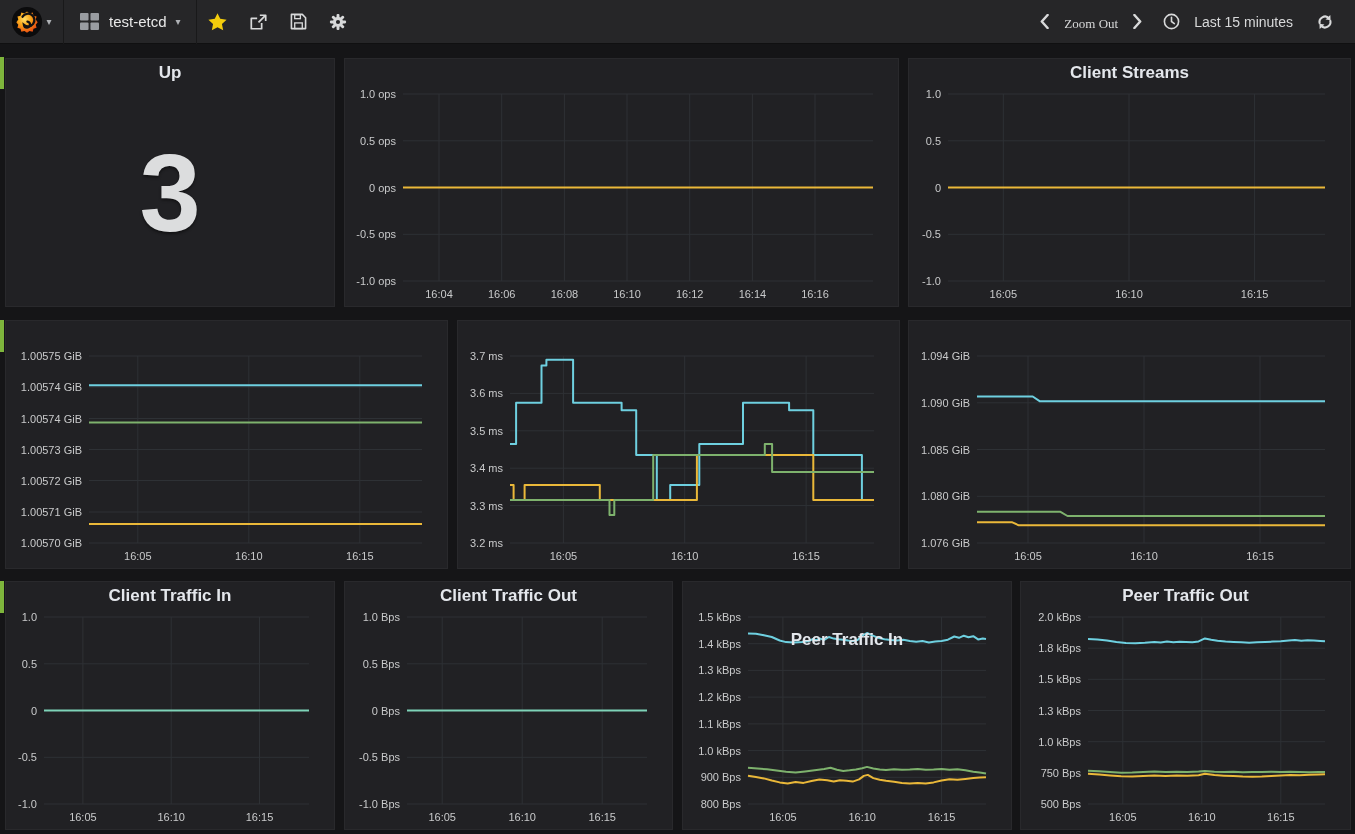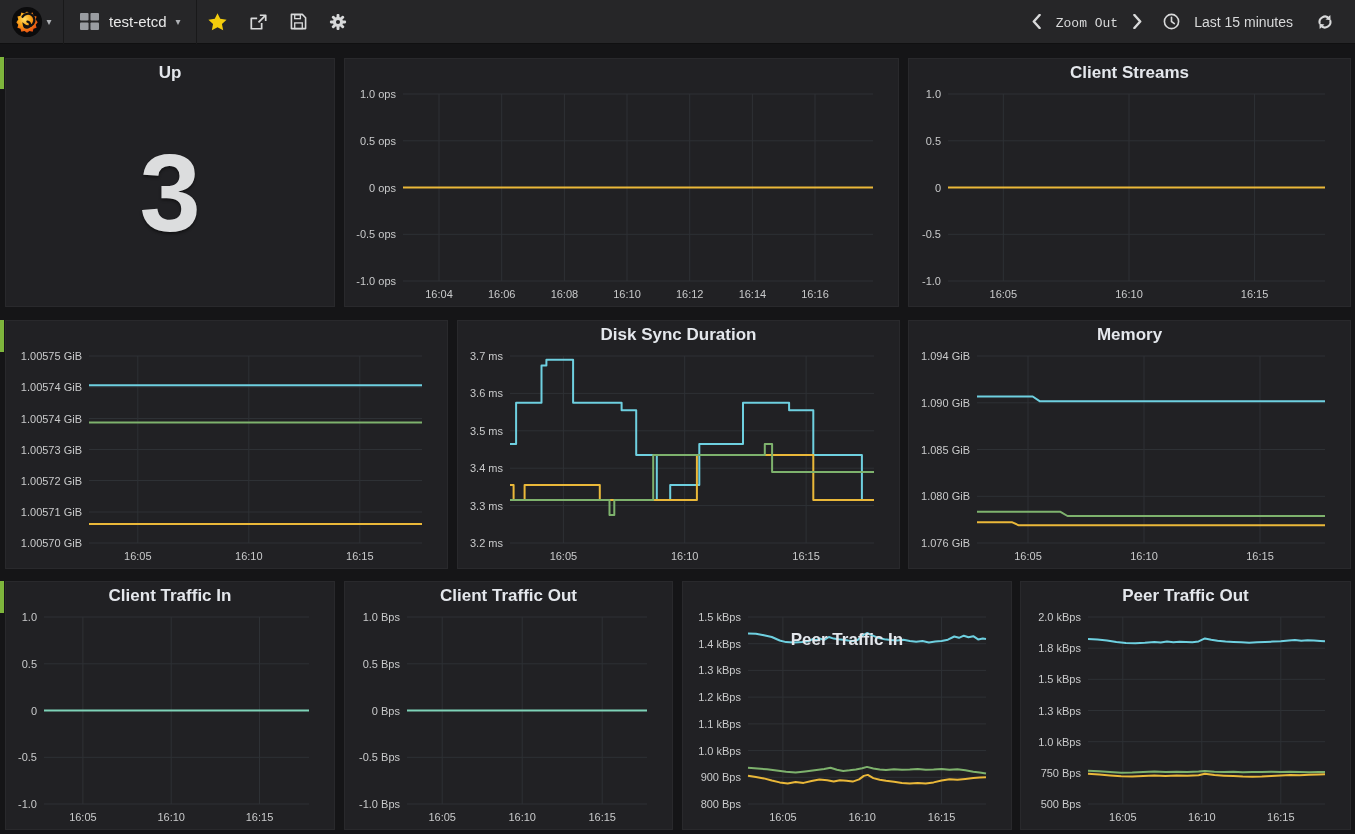--- a/index.html
+++ b/index.html
@@ -12,21 +12,21 @@
   .logo-btn { width:64px; height:44px; display:flex; align-items:center;
     justify-content:center; gap:3px; border-right:1px solid #19191a; cursor:pointer; }
   .dash-picker { height:44px; display:flex; align-items:center; gap:9px;
     padding:0 15px; border-right:1px solid #19191a; color:#e8e8e8; font-size:15px;
     cursor:pointer;justify-content:center; }
   .caret { font-size:10px; color:#aeb1b5; line-height:1; }
   .icon-btn { height:44px; display:flex; align-items:center; justify-content:center;
     padding:0 11px; background:none; border:none; cursor:pointer; color:#d8d9da; }
   .nav-right { padding-right:10px; }
   .txt-btn { background:none; border:none; color:#d8d9da; font-size:13px;
-    font-family:Liberation Mono, monospace; height:44px; padding:16px 6px; cursor:pointer; }
+    font-family:Liberation Serif, serif; height:44px; padding:16px 6px; cursor:pointer; }
   .time-btn { display:flex; align-items:center; gap:14px; background:none; border:none;
     color:#d8d9da; font-size:14px; font-family:"Liberation Sans",sans-serif;
     height:44px; padding:0 12px; cursor:pointer; }
   .chev-btn { padding:0 9px; }
   
   .dashboard { position:relative; width:1355px; height:790px; }
   .panel { position:absolute; background:#212124; border:1px solid #29292c; }
   .panel-title { height:27px; line-height:27px; text-align:center; font-size:17px;
     font-weight:bold; color:#e4e7ec; cursor:pointer; }
   .panel svg.chart { position:absolute; left:0; top:0; }
@@ -230,21 +230,20 @@
         <line x1="105.4" y1="35" x2="105.4" y2="222" stroke="#2E3135" stroke-width="1"></line>
         <text x="105.4" y="239" text-anchor="middle" font-size="11" fill="#C9CACB">16:05</text>
         <line x1="226.7" y1="35" x2="226.7" y2="222" stroke="#2E3135" stroke-width="1"></line>
         <text x="226.7" y="239" text-anchor="middle" font-size="11" fill="#C9CACB">16:10</text>
         <line x1="348.1" y1="35" x2="348.1" y2="222" stroke="#2E3135" stroke-width="1"></line>
         <text x="348.1" y="239" text-anchor="middle" font-size="11" fill="#C9CACB">16:15</text>
         <path d="M52.0 122.9 L58.1 122.9 L58.1 81.8 L83.5 81.8 L83.5 44.4 L88.4 44.4 L88.4 38.7 L115.1 38.7 L115.1 81.8 L163.6 81.8 L163.6 89.2 L178.2 89.2 L178.2 134.1 L198.8 134.1 L198.8 179.0 L212.2 179.0 L212.2 164.0 L241.3 164.0 L241.3 122.9 L285.0 122.9 L285.0 81.8 L331.1 81.8 L331.1 89.2 L355.3 89.2 L355.3 134.1 L403.9 134.1 L403.9 179.0 L416.0 179.0 L416.0 179.0" fill="none" stroke="#6ED0E0" stroke-width="2" stroke-linejoin="round"></path>
         <path d="M52.0 164.0 L55.6 164.0 L55.6 179.0 L66.6 179.0 L66.6 164.0 L141.8 164.0 L141.8 179.0 L238.9 179.0 L238.9 134.1 L355.3 134.1 L355.3 179.0 L416.0 179.0 L416.0 179.0" fill="none" stroke="#EAB839" stroke-width="2" stroke-linejoin="round"></path>
         <path d="M52.0 179.0 L151.5 179.0 L151.5 194.0 L156.3 194.0 L156.3 179.0 L195.2 179.0 L195.2 134.1 L306.8 134.1 L306.8 122.9 L314.1 122.9 L314.1 150.9 L416.0 150.9 L416.0 150.9" fill="none" stroke="#7EB26D" stroke-width="2" stroke-linejoin="round"></path>
       </svg>
-      <div class="panel-title" style="position: relative;">Disk Sync Duration</div>
     </div>
     <div class="panel" style="left: 908px; top: 276px; width: 443px; height: 249px;">
       <svg width="443" height="249" class="chart">
         <line x1="68" y1="35.0" x2="416" y2="35.0" stroke="#2E3135" stroke-width="1"></line>
         <text x="61" y="39.0" text-anchor="end" font-size="11" fill="#C9CACB">1.094 GiB</text>
         <line x1="68" y1="81.8" x2="416" y2="81.8" stroke="#2E3135" stroke-width="1"></line>
         <text x="61" y="85.8" text-anchor="end" font-size="11" fill="#C9CACB">1.090 GiB</text>
         <line x1="68" y1="128.5" x2="416" y2="128.5" stroke="#2E3135" stroke-width="1"></line>
         <text x="61" y="132.5" text-anchor="end" font-size="11" fill="#C9CACB">1.085 GiB</text>
         <line x1="68" y1="175.3" x2="416" y2="175.3" stroke="#2E3135" stroke-width="1"></line>
@@ -254,21 +253,20 @@
         <line x1="119.0" y1="35" x2="119.0" y2="222" stroke="#2E3135" stroke-width="1"></line>
         <text x="119.0" y="239" text-anchor="middle" font-size="11" fill="#C9CACB">16:05</text>
         <line x1="235.0" y1="35" x2="235.0" y2="222" stroke="#2E3135" stroke-width="1"></line>
         <text x="235.0" y="239" text-anchor="middle" font-size="11" fill="#C9CACB">16:10</text>
         <line x1="351.0" y1="35" x2="351.0" y2="222" stroke="#2E3135" stroke-width="1"></line>
         <text x="351.0" y="239" text-anchor="middle" font-size="11" fill="#C9CACB">16:15</text>
         <path d="M68.0 75.5 L123.7 75.5 L130.6 80.2 L416.0 80.2" fill="none" stroke="#6ED0E0" stroke-width="2" stroke-linejoin="round"></path>
         <path d="M68.0 190.8 L151.5 190.8 L158.5 195.0 L416.0 195.0" fill="none" stroke="#7EB26D" stroke-width="2" stroke-linejoin="round"></path>
         <path d="M68.0 201.2 L102.8 201.2 L109.8 204.3 L416.0 204.3" fill="none" stroke="#EAB839" stroke-width="2" stroke-linejoin="round"></path>
       </svg>
-      <div class="panel-title" style="position: relative;">Memory</div>
     </div>
     <div class="panel" style="left: 5px; top: 537px; width: 330px; height: 249px;">
       <svg width="330" height="249" class="chart">
         <line x1="38" y1="35.0" x2="303" y2="35.0" stroke="#2E3135" stroke-width="1"></line>
         <text x="31" y="39.0" text-anchor="end" font-size="11" fill="#C9CACB">1.0</text>
         <line x1="38" y1="81.8" x2="303" y2="81.8" stroke="#2E3135" stroke-width="1"></line>
         <text x="31" y="85.8" text-anchor="end" font-size="11" fill="#C9CACB">0.5</text>
         <line x1="38" y1="128.5" x2="303" y2="128.5" stroke="#2E3135" stroke-width="1"></line>
         <text x="31" y="132.5" text-anchor="end" font-size="11" fill="#C9CACB">0</text>
         <line x1="38" y1="175.3" x2="303" y2="175.3" stroke="#2E3135" stroke-width="1"></line>

